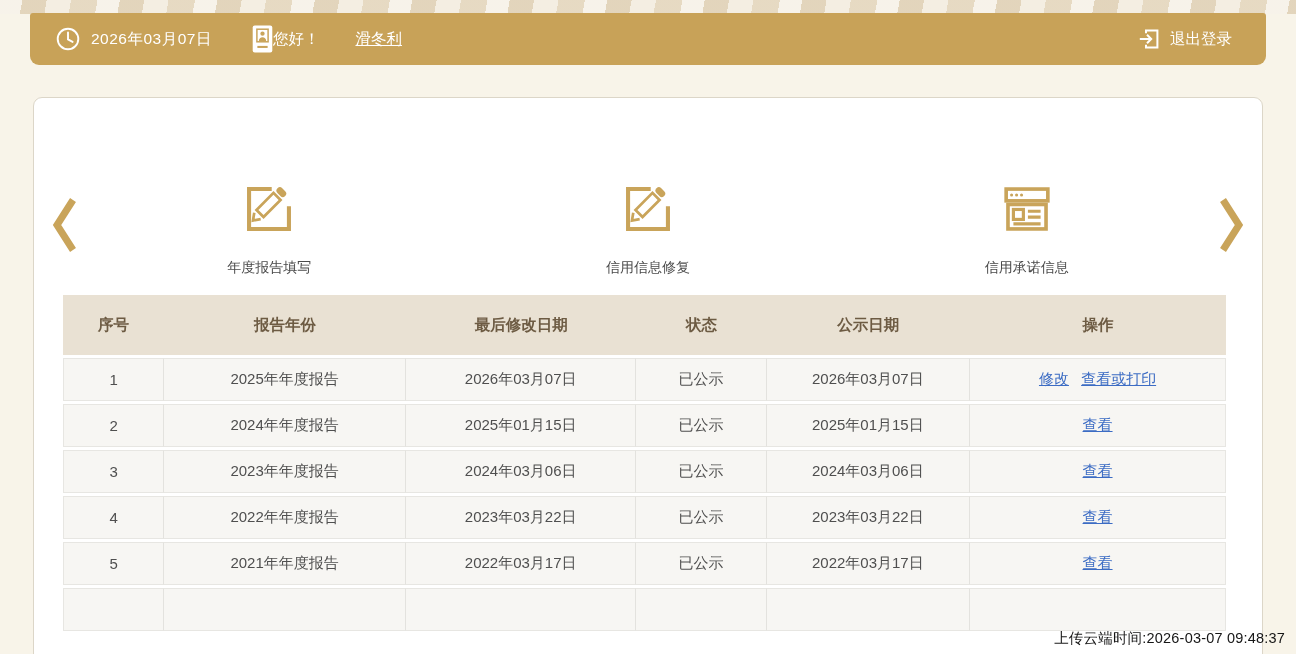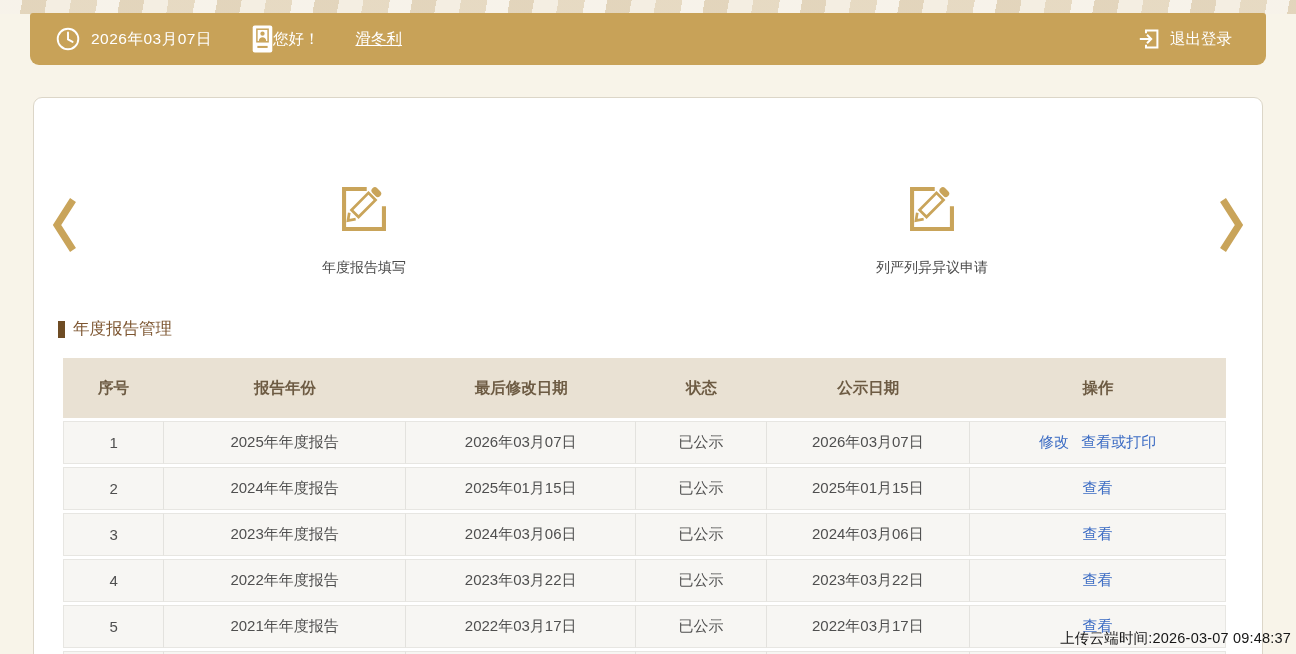--- a/index.html
+++ b/index.html
@@ -82,26 +82,26 @@
     height: 60px; text-align: center; font-size: 15.5px;
   }
   table.report td {
     background: #f7f6f3; color: #4f4f4f; text-align: center; height: 43px;
     border-top: 1px solid #e7e6e2; border-bottom: 1px solid #e7e6e2;
   }
   table.report td:not(:last-child) { border-right: 1px solid #e3e2de; }
   table.report td:first-child { border-left: 1px solid #e7e6e2; }
   table.report td:last-child { border-right: 1px solid #e7e6e2; }
   a.op-link {
-    color: #3c6cc4; cursor: pointer;
+    color: #3c6cc4; text-decoration: underline; cursor: pointer;
   }
   a.op-link + a.op-link { margin-left: 8px; }
   
   .upload-time {
-    position: absolute; top: 629px; right: 5px;
+    position: absolute; top: 629px; right: 11px;
     font-size: 14.5px; color: #161616; font-weight: 500;
     letter-spacing: .2px; z-index: 5;
   }
   svg { display: block; }
 </style>
 </head>
 <body>
 
 <div class="top-texture"></div>
 
@@ -158,49 +158,59 @@
           <g transform="rotate(45 32 27)" stroke="#c9a45a" fill="none" stroke-width="3">
             <rect x="26" y="4" width="12" height="7.5" rx="3.7" fill="#c9a45a" stroke="none"></rect>
             <rect x="26.5" y="14.5" width="11" height="26.5"></rect>
             <path d="M27 45 L32 52 L37 45"></path>
           </g>
         </svg>
       </span>
       <span class="lbl">年度报告填写</span>
     </button>
 
-
     <button class="car-item">
       <span>
         <svg width="58" height="58" viewBox="0 0 64 64">
           <path d="M54 29 V54 H10 V10 H35" fill="none" stroke="#c9a45a" stroke-width="4.5"></path>
           <g transform="rotate(45 32 27)" stroke="#c9a45a" fill="none" stroke-width="3">
             <rect x="26" y="4" width="12" height="7.5" rx="3.7" fill="#c9a45a" stroke="none"></rect>
             <rect x="26.5" y="14.5" width="11" height="26.5"></rect>
             <path d="M27 45 L32 52 L37 45"></path>
           </g>
         </svg>
       </span>
-      <span class="lbl">列严列异异议申请</span>
-    </button>
-
-
+      <span class="lbl">信用信息修复</span>
+    </button>
+
+
+
+    <button class="car-item">
+      <span>
+        <svg width="58" height="58" viewBox="0 0 64 64" fill="none" stroke="#c9a45a">
+          <rect x="9" y="10" width="46" height="13" stroke-width="4"></rect>
+          <circle cx="15" cy="16.5" r="1.7" fill="#c9a45a" stroke="none"></circle>
+          <circle cx="20.5" cy="16.5" r="1.7" fill="#c9a45a" stroke="none"></circle>
+          <circle cx="26" cy="16.5" r="1.7" fill="#c9a45a" stroke="none"></circle>
+          <rect x="11" y="27" width="42" height="27" stroke-width="4"></rect>
+          <rect x="17" y="32.5" width="11" height="11" stroke-width="3.5"></rect>
+          <path d="M33 34.5 H47 M33 41 H47 M17 48.5 H47" stroke-width="3.5"></path>
+        </svg>
+      </span>
+      <span class="lbl">信用承诺信息</span>
+    </button>
 
 
     <button class="car-arrow" style="margin-top:14px">
       <svg width="32" height="62" viewBox="0 0 32 62">
           <path d="M7 6 L23 31 L7 56" fill="none" stroke="#c9a45a" stroke-width="7"></path>
         </svg>
     </button>
   </div>
 
-  <div class="section-head">
-    <span class="marker"></span>
-    <span class="txt">年度报告管理</span>
-  </div>
 
   <div class="tbl-wrap">
     <table class="report">
       <colgroup>
         <col style="width:8.7%">
           <col style="width:20.8%">
           <col style="width:19.8%">
         <col style="width:11.2%">
           <col style="width:17.5%">
           <col style="width:22%">

